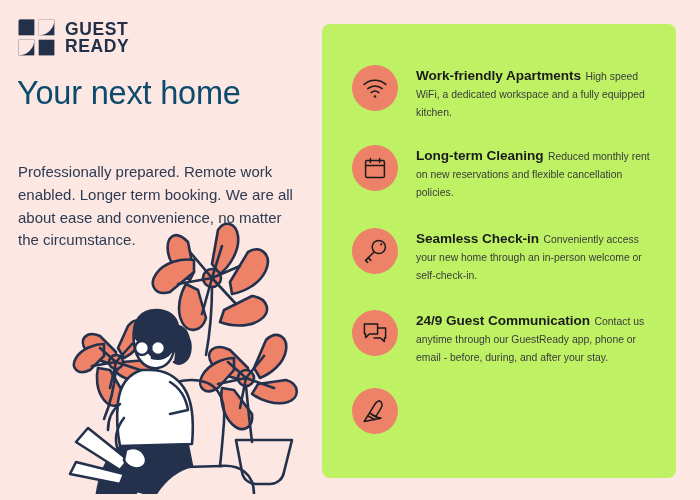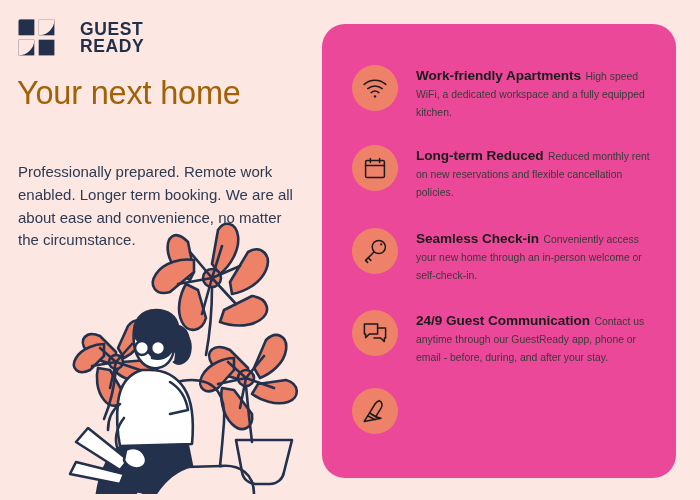--- a/index.html
+++ b/index.html
@@ -9,44 +9,44 @@
     font-family:"Liberation Sans", sans-serif;
     -webkit-font-smoothing:antialiased;
     position:relative;
   }
 
   
   .left-col {
     position:absolute; left:0; top:0; width:322px; height:500px;
   }
 
-  .brand { position:absolute; left:17px; top:18px; display:flex; align-items:center; gap:24px; }
+  .brand { position:absolute; left:17px; top:18px; display:flex; align-items:center; gap:9px; }
   .brand-mark { width:39px; height:39px; position:relative; flex:none; }
   .brand-wordmark { line-height:0.96; }
   .brand-wordmark .l1, .brand-wordmark .l2 {
     display:block; color:#22304A; font-weight:bold;
     font-size:17.5px; letter-spacing:0.6px;
   }
 
   .headline {
     position:absolute; left:17px; top:74px; width:292px;
-    color:#a16207; font-size:32.5px; font-weight:300;
+    color:#0c4a6e; font-size:32.5px; font-weight:300;
     line-height:1.23; letter-spacing:-0.2px;
   }
   .subcopy {
     position:absolute; left:18px; top:161px; width:280px;
     color:#2C3A52; font-size:15px; font-weight:400; line-height:1.52;
   }
 
   .illustration { position:absolute; left:30px; top:222px; width:290px; height:272px; }
 
   
   .panel {
     position:absolute; left:322px; top:24px; width:354px; height:454px;
-    background:#ec4899; border-radius:23px;
+    background:#bef264; border-radius:8px;
   }
 
   .feature { position:absolute; left:30px; width:304px; display:flex; gap:0; }
   .feat-1 { top:41px; }
   .feat-2 { top:121px; }
   .feat-3 { top:204px; }
   .feat-4 { top:286px; }
   .feat-5 { top:364px; }
 
   .feat-icon {
@@ -189,21 +189,21 @@
 
   <div class="feature feat-2">
     <span class="feat-icon">
       <svg width="24" height="24" viewBox="0 0 24 24" fill="none" stroke="#1B1B1B" stroke-width="1.5" stroke-linecap="round">
         <rect x="2.6" y="4.6" width="18.8" height="17" rx="1.4"></rect>
         <path d="M2.6 9.6 H21.4"></path>
         <path d="M7.4 2.4 V6.6 M16.6 2.4 V6.6"></path>
       </svg>
     </span>
     <span class="feat-text">
-      <span class="feat-title">Long-term Reduced</span>
+      <span class="feat-title">Long-term Cleaning</span>
       <span class="feat-desc">Reduced monthly rent on new reservations and flexible cancellation policies.</span>
     </span>
   </div>
 
   <div class="feature feat-3">
     <span class="feat-icon">
       <svg width="26" height="26" viewBox="0 0 26 26" fill="none" stroke="#1B1B1B" stroke-width="1.5" stroke-linecap="round" stroke-linejoin="round">
         <circle cx="16.8" cy="9" r="6.6"></circle>
         <circle cx="19.2" cy="6.4" r="1.1" fill="#1B1B1B" stroke="none"></circle>
         <path d="M12.2 13.8 L3.6 22.4"></path>

